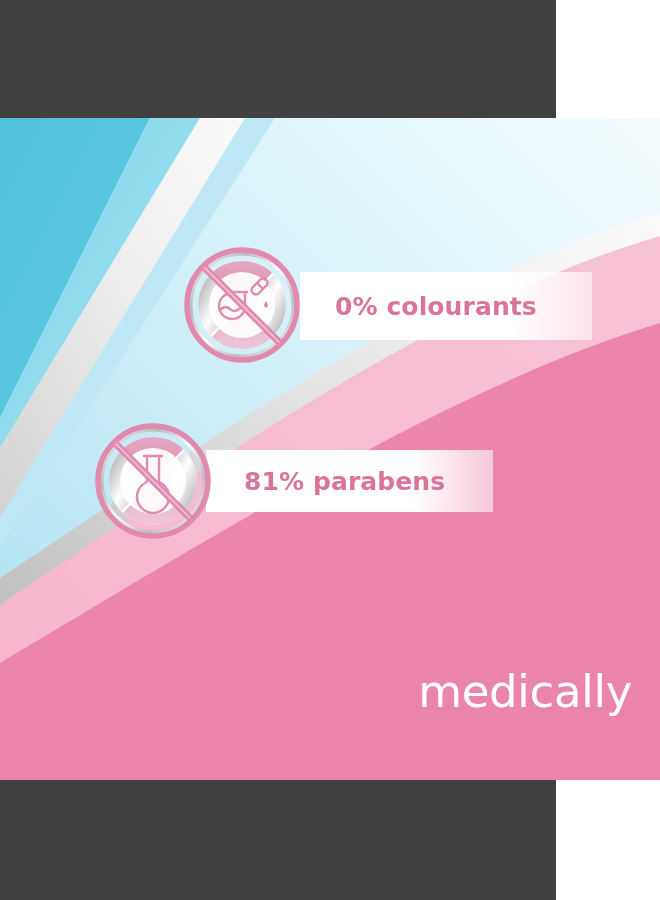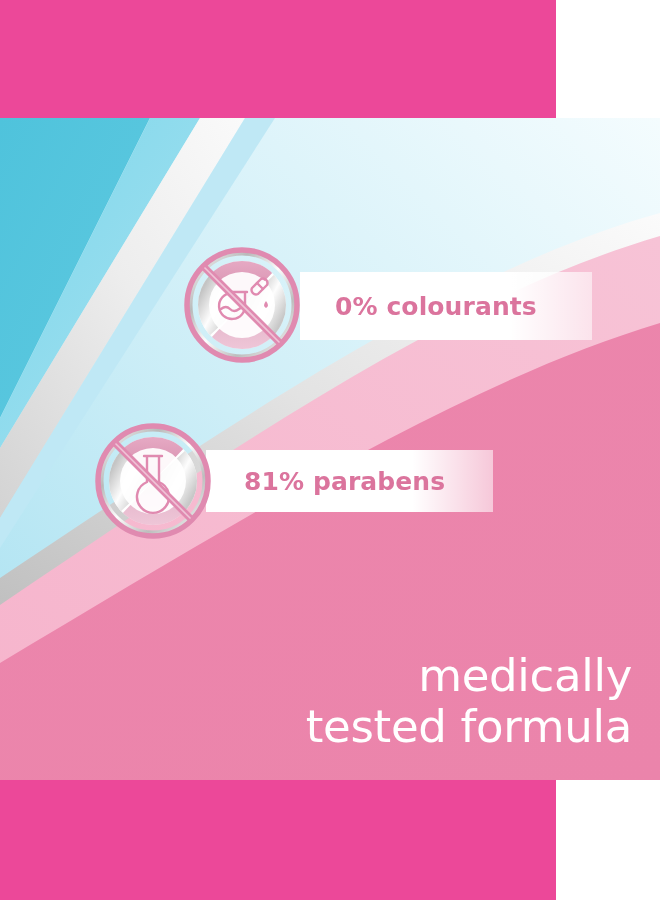--- a/index.html
+++ b/index.html
@@ -5,21 +5,21 @@
   * { margin:0; padding:0; box-sizing:border-box; }
   html, body {
     width:660px; height:900px;
     background:#ffffff;
     font-family:"Liberation Sans", sans-serif;
     overflow:hidden;
   }
   #stage {
     position:relative;
     width:556px; height:900px;
-    background:#ec4899;
+    background:#404040;
     text-decoration:underline;
   }
   
   #artwork {
     position:absolute;
     left:0; top:118px;
     width:660px; height:662px;
     overflow:hidden;
   }
   #artwork svg { display:block; width:660px; height:662px; }
@@ -50,21 +50,21 @@
 
   
   .badge { position:absolute; }
   #badge-colourants { left:181px; top:243px; width:122px; height:124px; }
   #badge-parabens   { left:92px;  top:419px; width:122px; height:124px; }
   .badge svg { display:block; width:100%; height:100%; }
 
   
   #headline {
     position:absolute;
-    left:0; top:650px;
+    left:0; top:666px;
     width:632px;
     text-align:right;
     color:#ffffff;
     font-family:"DejaVu Sans", sans-serif;
     font-weight:normal;
     font-size:45px;
     line-height:51px;
     letter-spacing:-0.3px;
   }
   #headline div { display:block; }
@@ -226,16 +226,15 @@
         <line x1="52" y1="37" x2="70" y2="37"></line>
       </g>
 
       <line x1="24" y1="25" x2="98" y2="99" stroke="#E08AB0" stroke-width="7" stroke-linecap="round"></line>
       <line x1="24" y1="25" x2="98" y2="99" stroke="#FFFFFF" stroke-width="1.6" stroke-linecap="round" opacity="0.5"></line>
     </svg>
   </div>
 
   <div id="headline">
     <div>medically</div>
-    <div>tested formula</div>
   </div>
 
 </div>
 
 </body></html>

